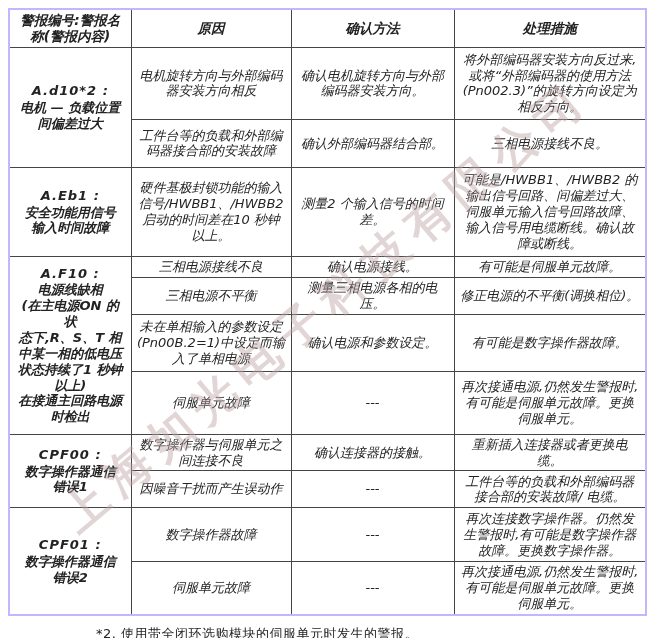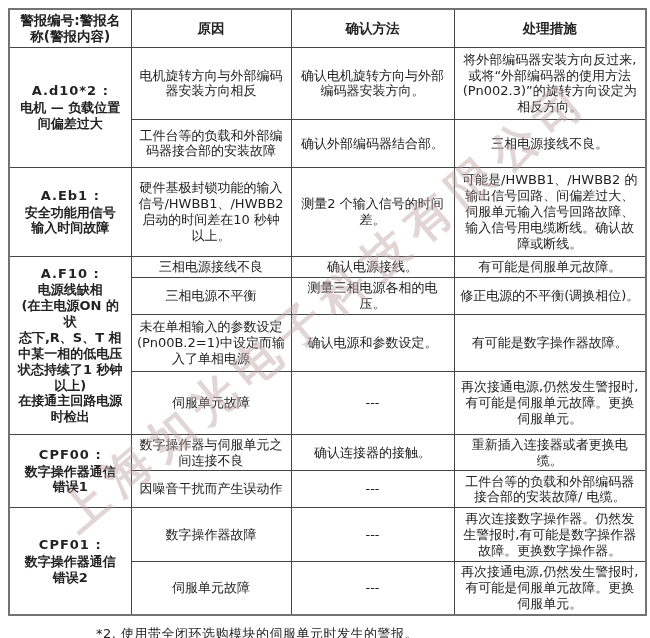--- a/index.html
+++ b/index.html
@@ -15,21 +15,22 @@
     position: absolute;
     left: 8px;
     top: 8px;
     width: 637px;
     z-index: 1;
   }
   table.alarm-table {
     border-collapse: collapse;
     table-layout: fixed;
     width: 637px;
-    border: 2px solid #737373;
+    border: 2px solid #c4b5fd;
+    font-style: italic;
   }
   .alarm-table th, .alarm-table td {
     border: 1px solid #454545;
     text-align: center;
     vertical-align: middle;
     font-size: 13px;
     line-height: 1.22;
     padding: 2px 5px;
     word-break: break-word;
   }

